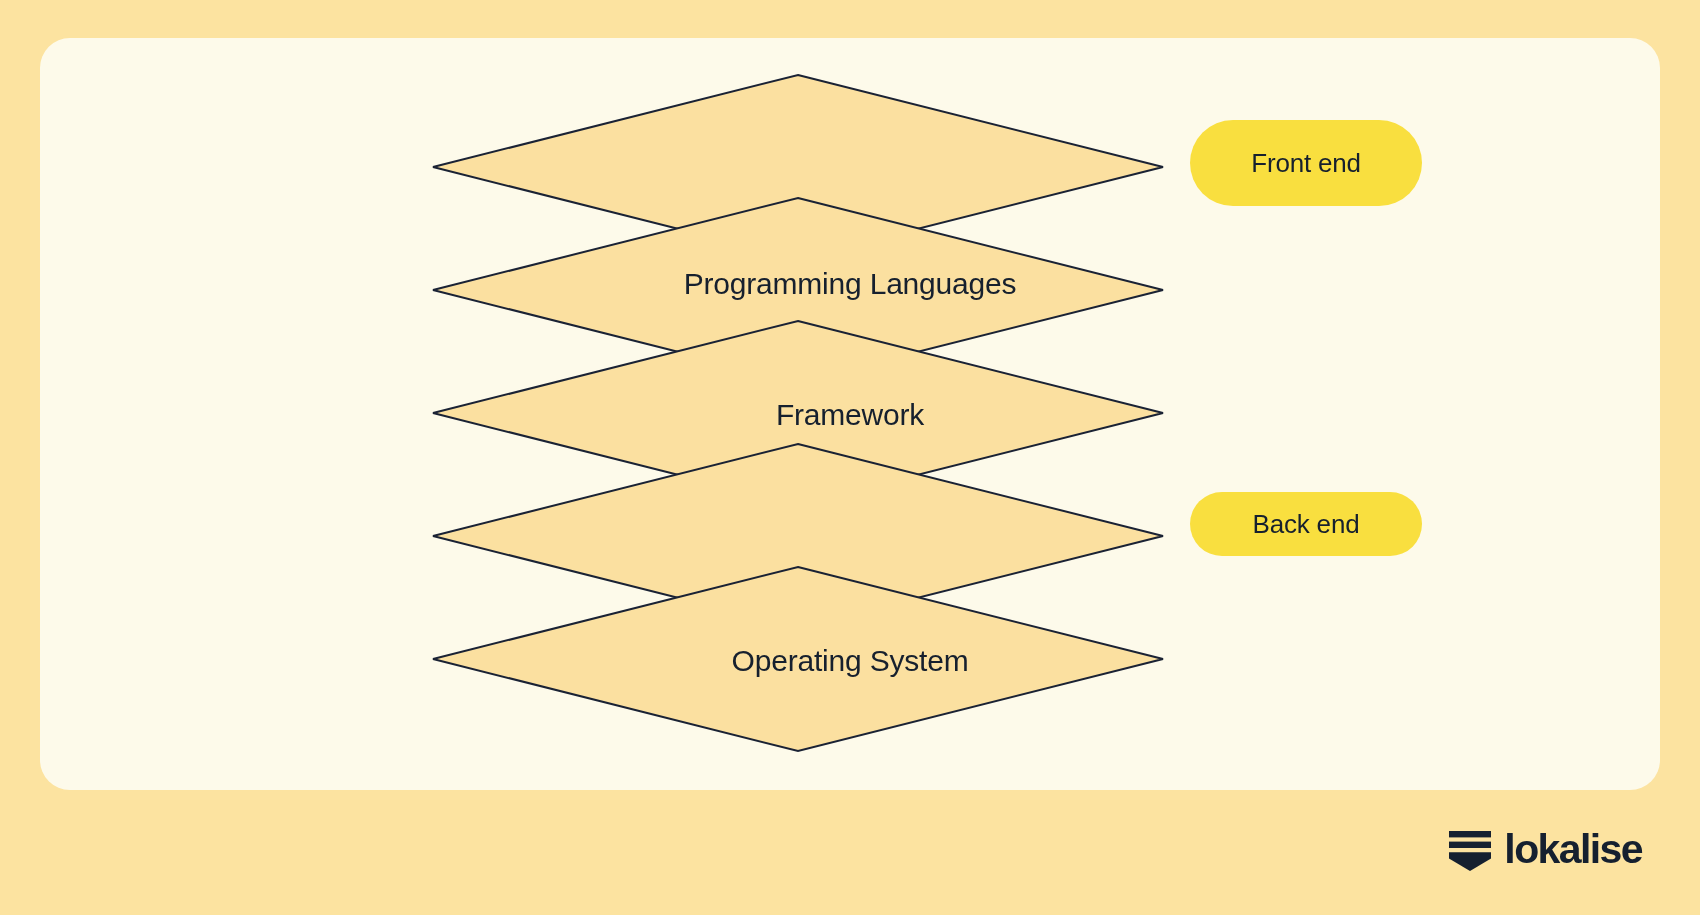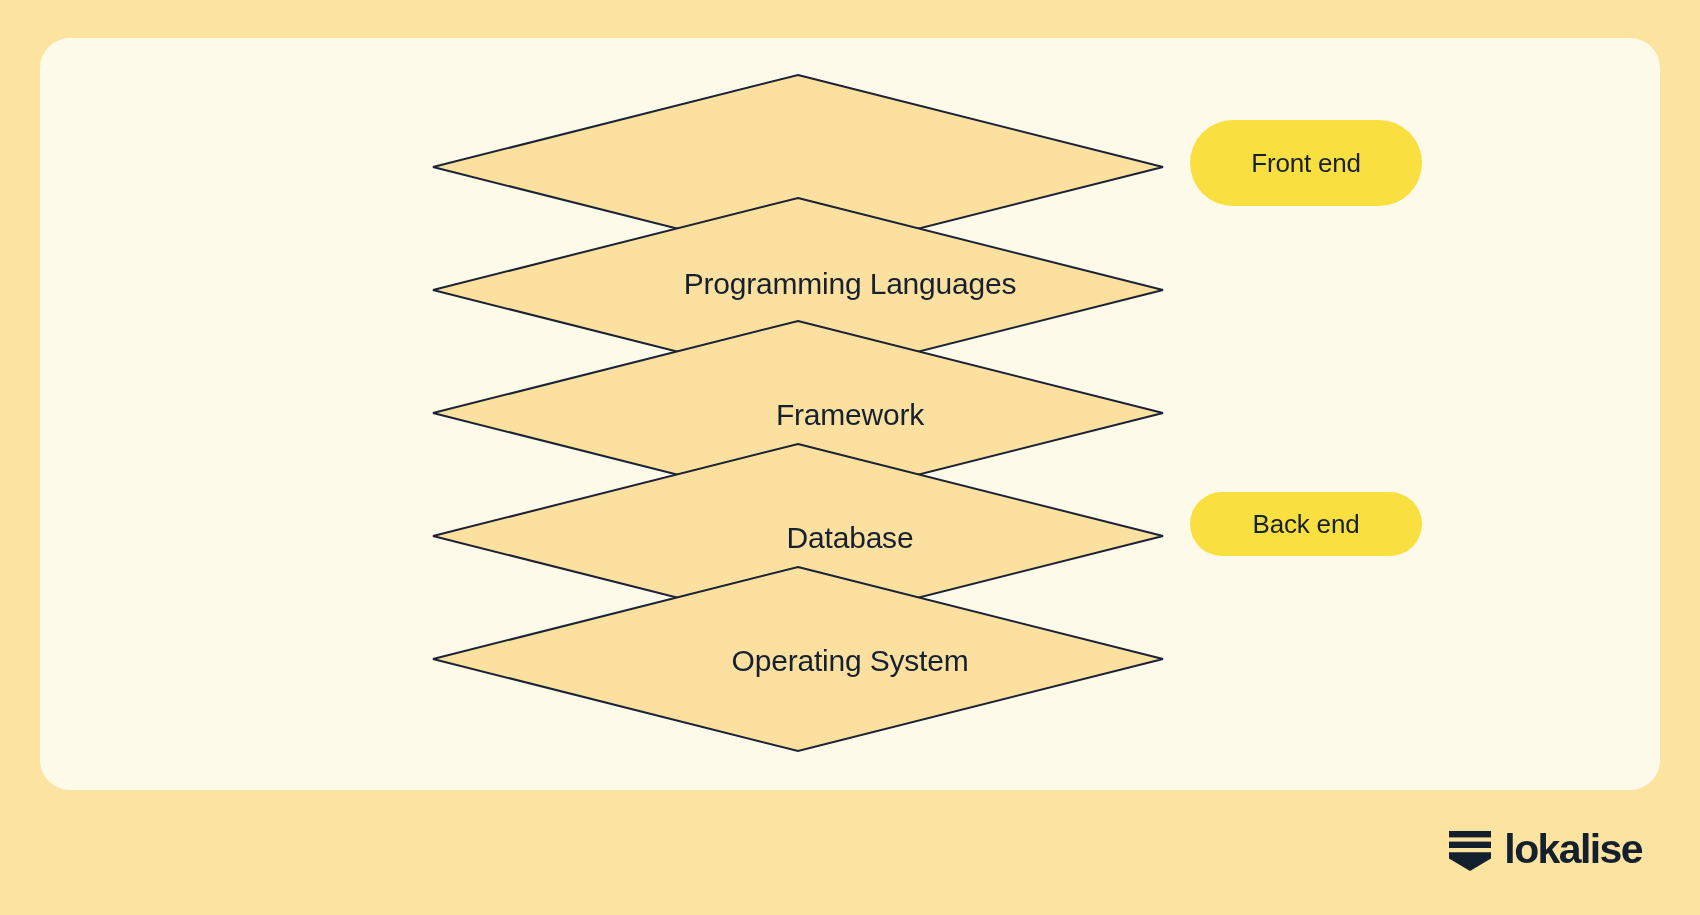--- a/index.html
+++ b/index.html
@@ -126,21 +126,20 @@
         <polygon points="798,75 1163,167 798,259 433,167" fill="#FBE0A0" stroke="#1A2234" stroke-width="2" stroke-linejoin="miter" class="layer-hit"></polygon>
         <polygon points="798,198 1163,290 798,382 433,290" fill="#FBE0A0" stroke="#1A2234" stroke-width="2" stroke-linejoin="miter" class="layer-hit"></polygon>
         <polygon points="798,321 1163,413 798,505 433,413" fill="#FBE0A0" stroke="#1A2234" stroke-width="2" stroke-linejoin="miter" class="layer-hit"></polygon>
         <polygon points="798,444 1163,536 798,628 433,536" fill="#FBE0A0" stroke="#1A2234" stroke-width="2" stroke-linejoin="miter" class="layer-hit"></polygon>
         <polygon points="798,567 1163,659 798,751 433,659" fill="#FBE0A0" stroke="#1A2234" stroke-width="2" stroke-linejoin="miter" class="layer-hit"></polygon>
       </g>
   </svg>
 
   <div class="layer-label" style="top:267px;">Programming Languages</div>
   <div class="layer-label" style="top:398px;">Framework</div>
-  <div class="layer-label" style="top:521px;">Database</div>
   <div class="layer-label" style="top:644px;">Operating System</div>
 
   <div id="badge-frontend" class="side-badge">
     <span>Front end</span>
   </div>
   <div id="badge-backend" class="side-badge">
     <span>Back end</span>
   </div>
 
   <div id="brand">

